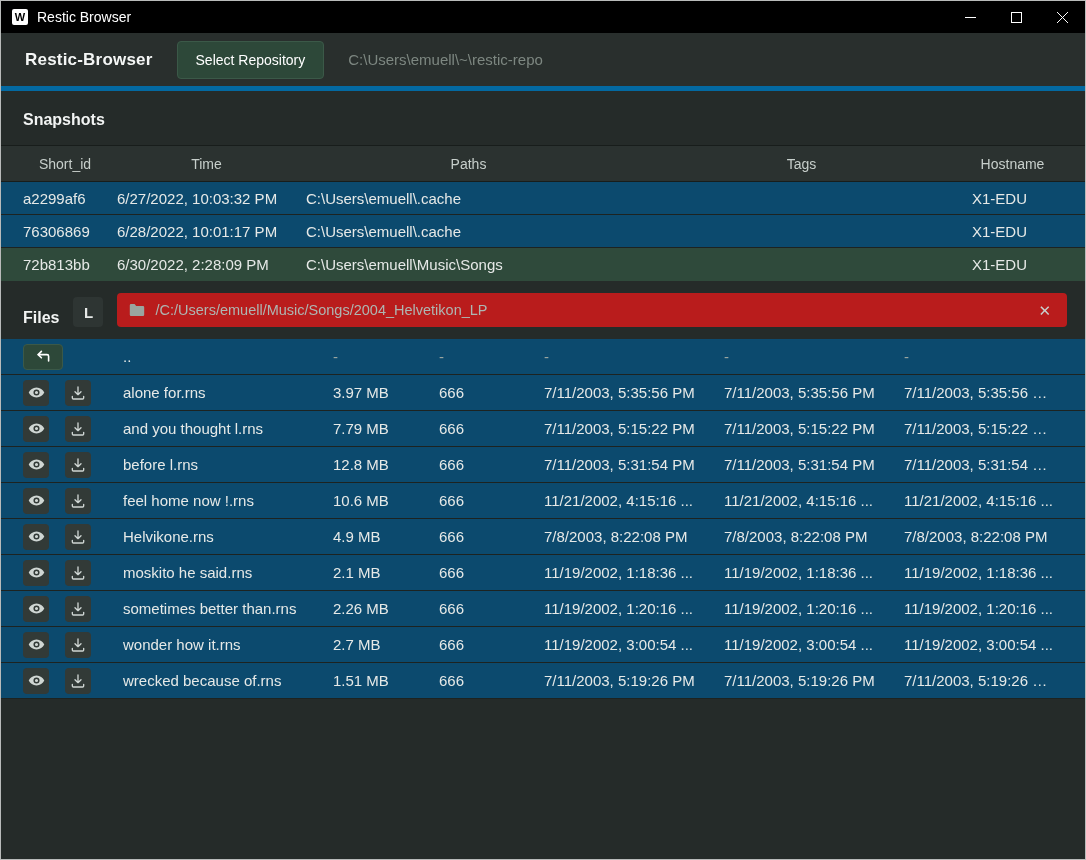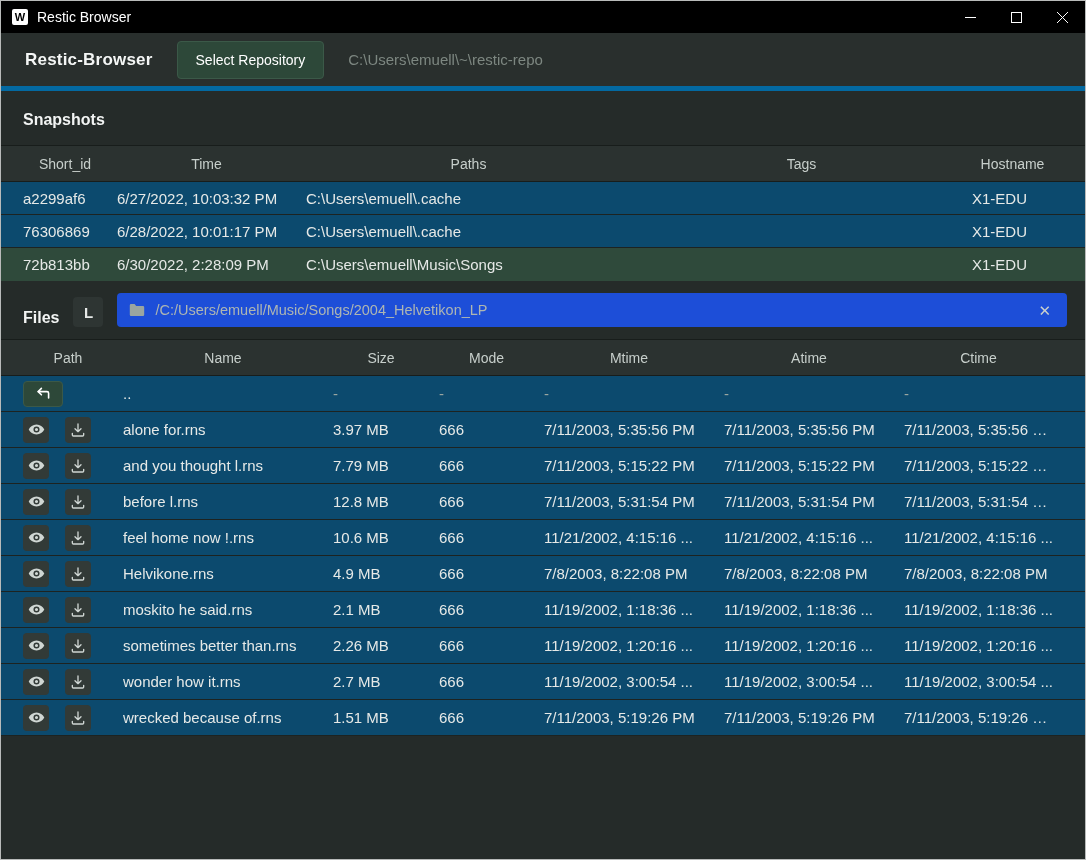--- a/index.html
+++ b/index.html
@@ -32,21 +32,21 @@
   .cell { overflow:hidden; text-overflow:ellipsis; padding-right:10px; }
 
   
   .sgrid { grid-template-columns:94px 189px 335px 331px 1fr; }
   .srow { height:33px; font-size:15px; }
   .srow.selected { background:#2f4a3b; border-bottom-color:#2f4a3b; }
 
   
   .files-bar { display:flex; align-items:flex-end; gap:14px; padding:12px 18px 12px 22px; flex:0 0 auto; }
   .l-btn { width:30px; height:30px; background:#2e3533; border:none; border-radius:4px; color:#e6e9e7; font-family:inherit; font-size:15px; font-weight:700; display:flex; align-items:center; justify-content:center; cursor:pointer; }
-  .path-bar { flex:1; height:34px; background:#1d4ed8; border-radius:4px; display:flex; align-items:center; padding:0 12px; gap:10px; }
+  .path-bar { flex:1; height:34px; background:#b91c1c; border-radius:4px; display:flex; align-items:center; padding:0 12px; gap:10px; }
   .path-text { flex:1; color:#aeb6b2; font-size:14.5px; overflow:hidden; text-overflow:ellipsis; white-space:nowrap; }
   .clear-btn { color:#c9d0cd; font-size:15px; cursor:pointer; line-height:1; padding:2px 4px; }
 
   
   .fgrid { grid-template-columns:100px 210px 106px 105px 180px 180px 1fr; }
   .frow { height:36px; font-size:15px; }
   .actions { display:flex; gap:16px; align-items:center; }
   .icon-btn { width:26px; height:26px; background:#323a37; border:none; border-radius:4px; display:flex; align-items:center; justify-content:center; cursor:pointer; }
   .up-btn { width:40px; height:26px; background:#2d4839; border:1px solid #3b5948; border-radius:4px; display:flex; align-items:center; justify-content:center; cursor:pointer; }
   .dash { color:#9aa5a0; }
@@ -126,29 +126,20 @@
     <button class="l-btn">L</button>
     <div class="path-bar">
       <svg width="16" height="14" viewBox="0 0 20 17">
           <path d="M1 2.5A1.5 1.5 0 0 1 2.5 1H7l2 2.5h8.5A1.5 1.5 0 0 1 19 5v9.5a1.5 1.5 0 0 1-1.5 1.5h-15A1.5 1.5 0 0 1 1 14.5z" fill="#9aa5a0"></path>
         </svg>
       <span class="path-text">/C:/Users/emuell/Music/Songs/2004_Helvetikon_LP</span>
       <span class="clear-btn">✕</span>
     </div>
   </div>
 
-  <div class="thead fgrid">
-    <div class="cell">Path</div>
-    <div class="cell">Name</div>
-    <div class="cell">Size</div>
-    <div class="cell">Mode</div>
-    <div class="cell">Mtime</div>
-    <div class="cell">Atime</div>
-    <div class="cell">Ctime</div>
-  </div>
 
   <div class="trow frow fgrid">
     <div class="actions">
       <button class="up-btn">
         <svg width="16" height="14" viewBox="0 0 20 16" fill="none" stroke="#fff" stroke-width="2" stroke-linecap="round" stroke-linejoin="round">
             <path d="M17 13V7a2 2 0 0 0-2-2H4"></path>
             <path d="M8 1L4 5l4 4"></path>
           </svg>
       </button>
     </div>

